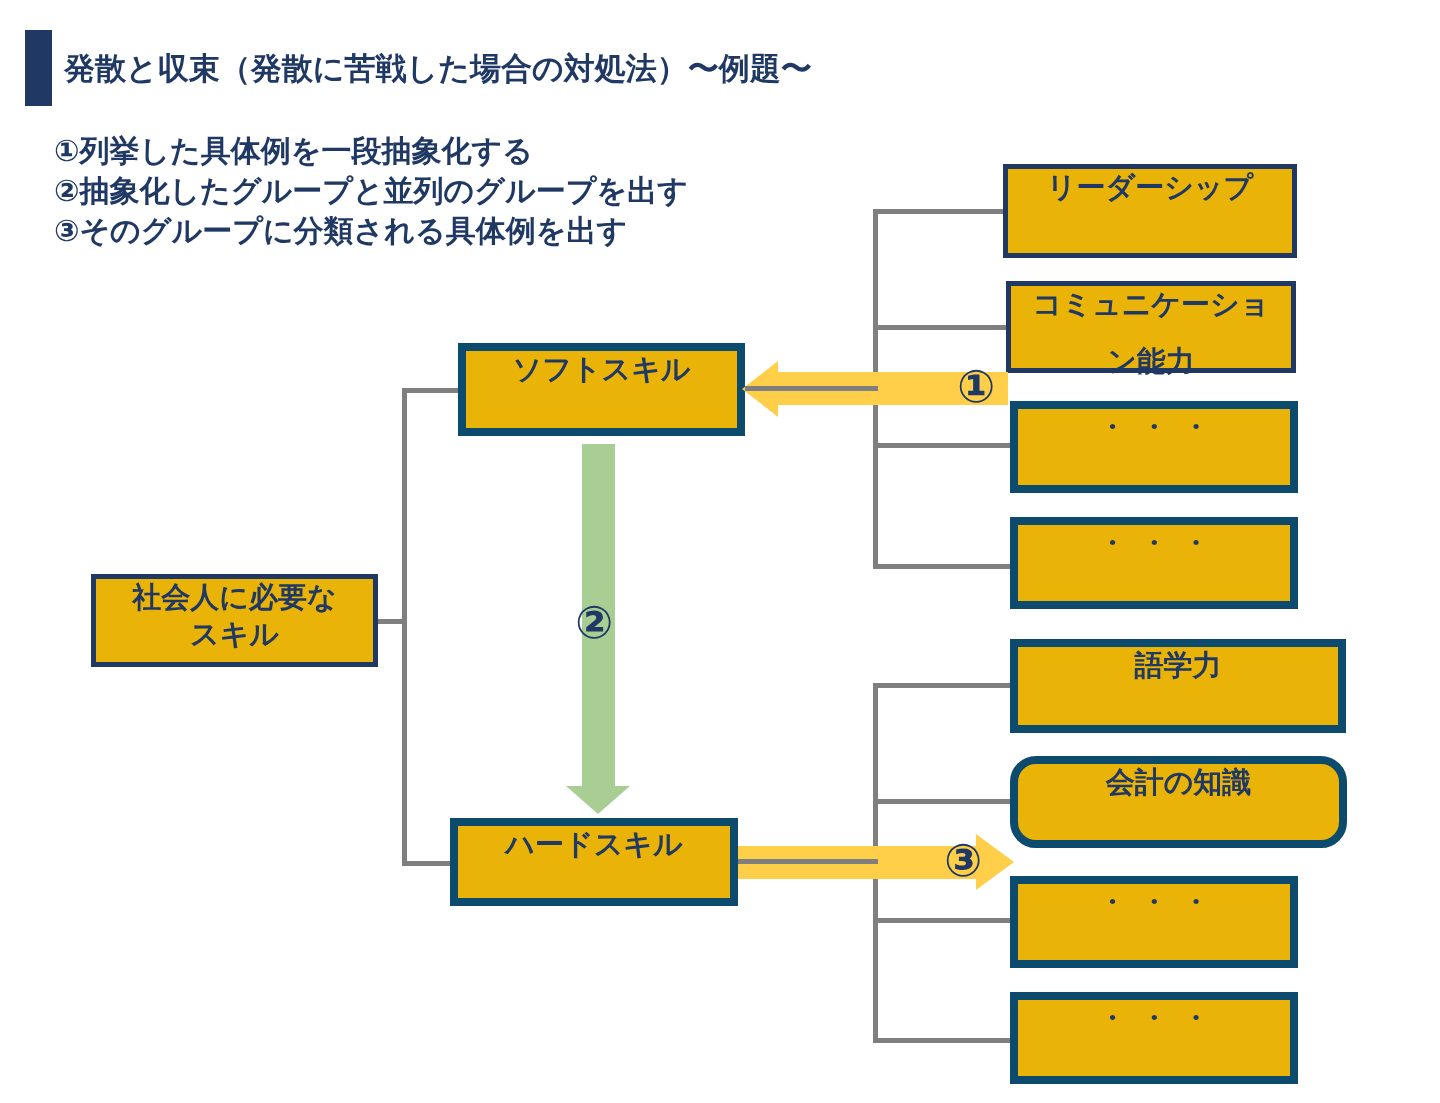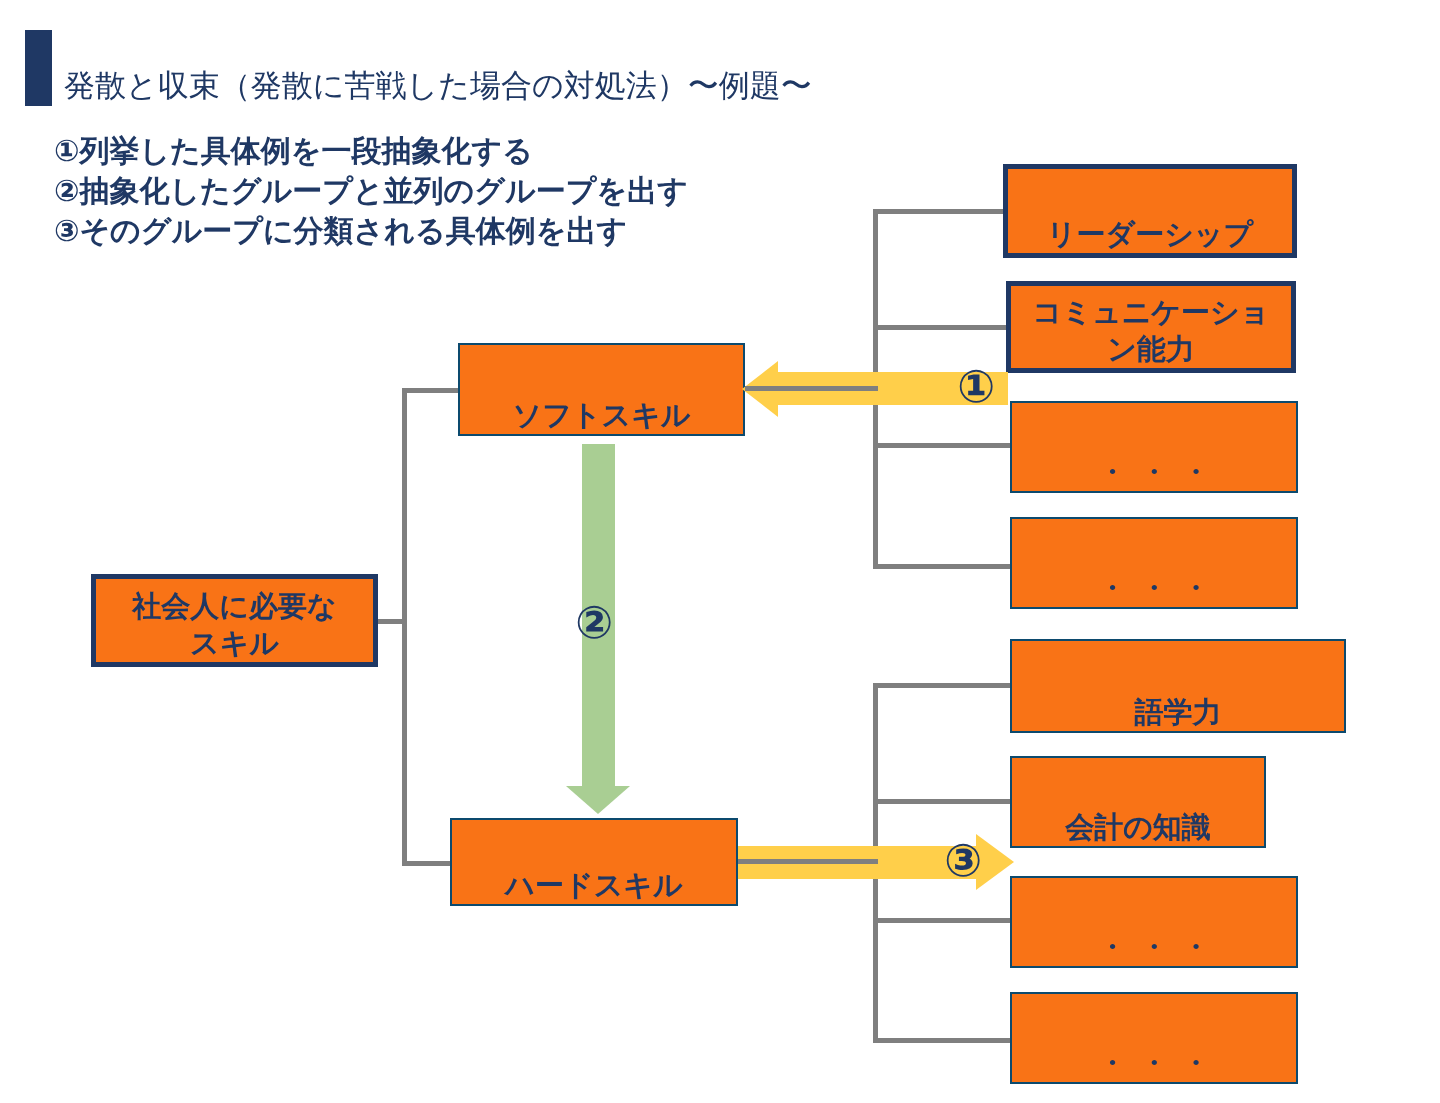--- a/index.html
+++ b/index.html
@@ -3,29 +3,29 @@
 <meta charset="utf-8">
 <style>
   html,body{margin:0;padding:0;background:#ffffff;}
   .canvas{
     position:relative;width:1440px;height:1103px;background:#ffffff;overflow:hidden;
     font-family:"Liberation Sans","DejaVu Sans",sans-serif;color:#1F3864;
   }
   .abs{position:absolute;box-sizing:border-box;}
   
   .accent-bar{background:#1F3864;}
-  .page-title{font-size:31px;font-weight:400;white-space:nowrap;margin-top:17px;}
+  .page-title{font-size:31px;font-weight:700;white-space:nowrap;}
   .instr{font-size:30px;font-weight:700;line-height:40px;white-space:nowrap;}
   
   .box{
-    background:#f97316;display:flex;flex-direction:column;align-items:center;justify-content:flex-end;
+    background:#eab308;display:flex;flex-direction:column;align-items:center;justify-content:flex-start;
     text-align:center;font-weight:700;color:#1F3864;z-index:3;
   }
   .box.dark{border:5px solid #1F3864;}
-  .box.light{border:2px solid #0c4a6e;}
+  .box.light{border:8px solid #0c4a6e;}
   .box .ln{display:block;font-size:29px;line-height:37px;white-space:nowrap;}
   .box .dots{letter-spacing:0.55em;margin-right:-0.55em;font-size:27px;}
   
   .line{background:#7F7F7F;z-index:1;}
   .line.over{z-index:5;}
   
   .arrow-body-y{background:#FFCF4A;z-index:4;}
   .head-left{width:0;height:0;border-top:28px solid transparent;border-bottom:28px solid transparent;
     border-right:36px solid #FFCF4A;z-index:4;}
   .head-right{width:0;height:0;border-top:28px solid transparent;border-bottom:28px solid transparent;
@@ -86,35 +86,35 @@
   <div class="abs box light" style="left:458px;top:343px;width:287px;height:93px;">
     <span class="ln">ソフトスキル</span>
   </div>
   <div class="abs box light" style="left:450px;top:818px;width:288px;height:88px;">
     <span class="ln">ハードスキル</span>
   </div>
 
   <div class="abs box dark" style="left:1003px;top:164px;width:294px;height:94px;">
     <span class="ln">リーダーシップ</span>
   </div>
-  <div class="abs box dark" style="left:1006px;top:281px;width:290px;height:92px;">
+  <div class="abs box dark" style="left:1006px;top:281px;width:290px;height:92px;gap:20px;">
     <span class="ln">コミュニケーショ</span>
     <span class="ln">ン能力</span>
   </div>
   <div class="abs box light" style="left:1010px;top:401px;width:288px;height:92px;">
     <span class="ln dots">・・・</span>
   </div>
   <div class="abs box light" style="left:1010px;top:517px;width:288px;height:92px;">
     <span class="ln dots">・・・</span>
   </div>
 
   <div class="abs box light" style="left:1010px;top:639px;width:336px;height:94px;">
     <span class="ln">語学力</span>
   </div>
-  <div class="abs box light" style="left:1010px;top:756px;width:256px;height:92px;">
+  <div class="abs box light" style="left:1010px;top:756px;width:337px;height:92px;border-radius:26px;">
     <span class="ln">会計の知識</span>
   </div>
   <div class="abs box light" style="left:1010px;top:876px;width:288px;height:92px;">
     <span class="ln dots">・・・</span>
   </div>
   <div class="abs box light" style="left:1010px;top:992px;width:288px;height:92px;">
     <span class="ln dots">・・・</span>
   </div>
 
 </div>

